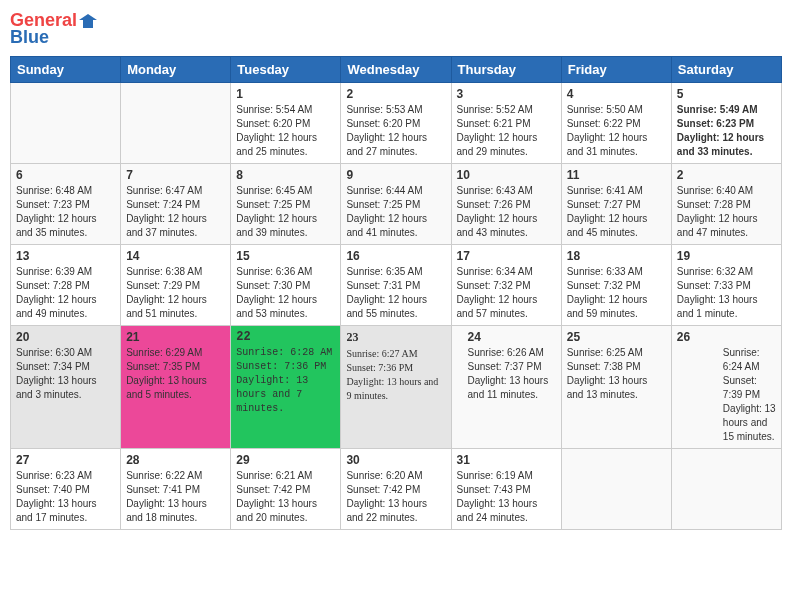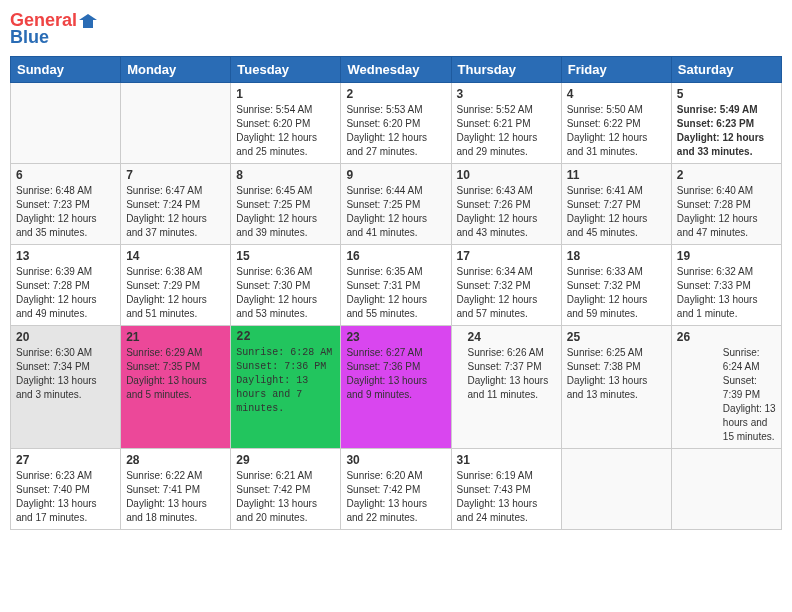--- a/index.html
+++ b/index.html
@@ -240,21 +240,21 @@
           <div class="day-info" style="white-space: pre-line;">Sunrise: 6:29 AM
 Sunset: 7:35 PM
 Daylight: 13 hours and 5 minutes.</div>
         </td>
         <td style="background: #22c55e; font-family: Liberation Mono, monospace;">
           <span class="day-number">22</span>
           <div class="day-info" style="white-space: pre-line;">Sunrise: 6:28 AM
 Sunset: 7:36 PM
 Daylight: 13 hours and 7 minutes.</div>
         </td>
-        <td style="background: #d946ef;">
+        <td style="background: #e5e5e5; font-family: Liberation Serif, serif;">
           <span class="day-number">23</span>
           <div class="day-info" style="white-space: pre-line;">Sunrise: 6:27 AM
 Sunset: 7:36 PM
 Daylight: 13 hours and 9 minutes.</div>
         </td>
         <td style="background: rgb(249, 249, 249); padding-left: 16px;">
           <span class="day-number">24</span>
           <div class="day-info" style="white-space: pre-line;">Sunrise: 6:26 AM
 Sunset: 7:37 PM
 Daylight: 13 hours and 11 minutes.</div>

